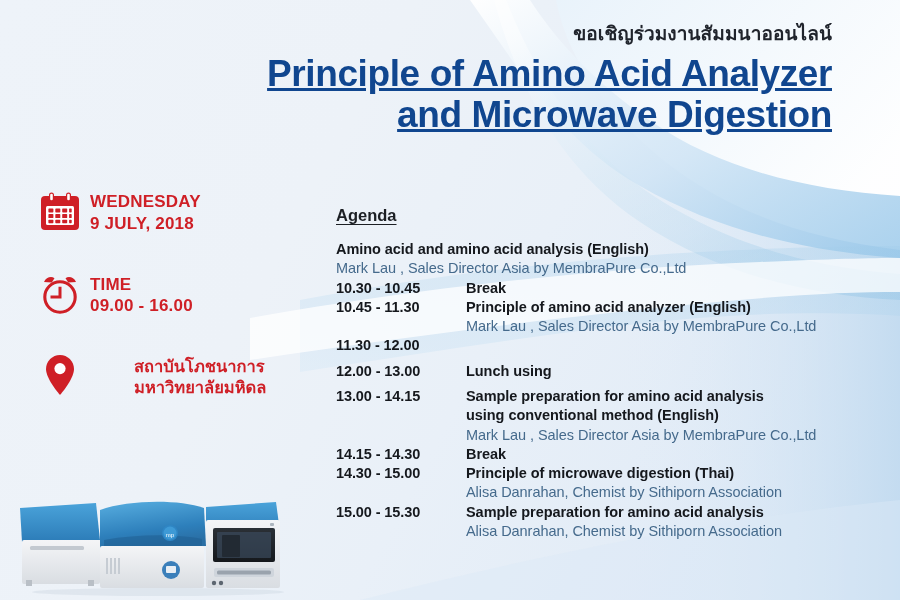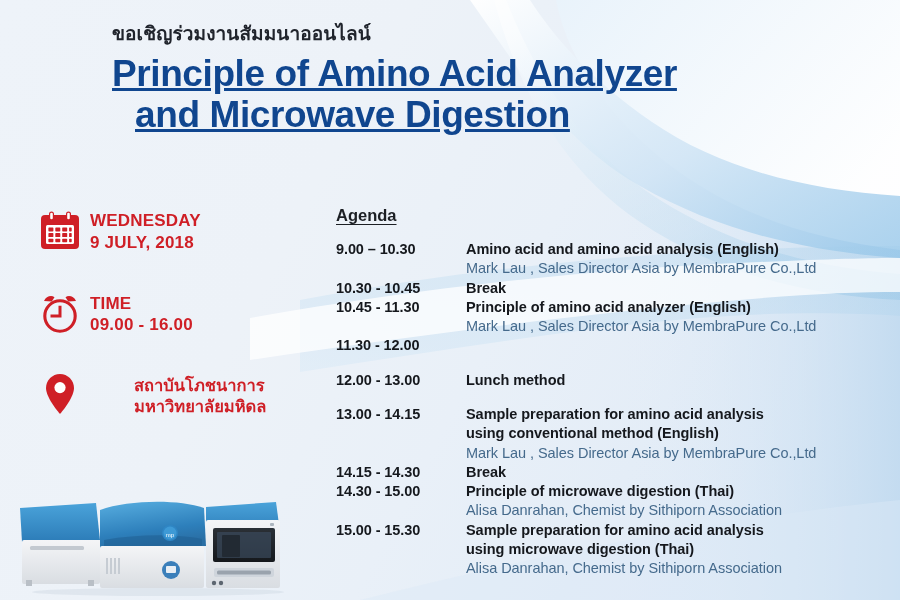--- a/index.html
+++ b/index.html
@@ -31,20 +31,21 @@
     height: 600px;
     pointer-events: none;
   }
 
   
   .header {
     position: absolute;
     left: 112px;
     top: 22px;
     width: 720px;
+    text-align: right;
   }
   .thai-invite {
     font-size: 19px;
     font-weight: 700;
     color: #20242c;
     letter-spacing: 0.1px;
     line-height: 1.3;
     margin: 0 0 6px 0;
     white-space: nowrap;
   }
@@ -57,21 +58,21 @@
     letter-spacing: -0.4px;
     white-space: nowrap;
     text-decoration: underline;
   }
   .main-title .line2 { display: block; margin-left: 23px; }
 
   
   .info-col {
     position: absolute;
     left: 38px;
-    top: 207px;
+    top: 188px;
     width: 268px;
   }
   .info-row {
     display: flex;
     align-items: flex-start;
     margin-bottom: 36px;
   }
   .info-row .ico {
     width: 52px;
     flex: 0 0 52px;
@@ -147,21 +148,21 @@
     color: #15181d;
     letter-spacing: -0.05px;
   }
   .agenda-row .topic .l2 { display: block; }
   .agenda-row .speaker {
     font-size: 14.5px;
     font-weight: 400;
     color: #456a8c;
     letter-spacing: -0.05px;
   }
-  .agenda-row.gap-before { margin-top: 15px; }
+  .agenda-row.gap-before { margin-top: 6px; }
 </style>
 </head>
 <body>
 
 <div id="poster">
 
   <svg class="bg-waves" viewBox="0 0 900 600" preserveAspectRatio="none">
     <defs>
       <linearGradient id="gA" x1="0" y1="0" x2="1" y2="1">
         <stop offset="0%" stop-color="#ffffff" stop-opacity="0.95"></stop>
@@ -336,21 +337,20 @@
       <rect x="262" y="43" width="4" height="3" rx="1" fill="#aeb6be"></rect>
     </g>
 
     <ellipse cx="150" cy="112" rx="126" ry="4" fill="#c7d2dd" opacity="0.35"></ellipse>
   </svg>
 
   <div class="agenda">
     <div class="agenda-title">Agenda</div>
 
     <div class="agenda-row">
-      <div class="time">9.00 – 10.30</div>
       <div class="detail">
         <div class="topic">Amino acid and amino acid analysis (English)</div>
         <div class="speaker">Mark Lau , Sales Director Asia by MembraPure Co.,Ltd</div>
       </div>
     </div>
 
     <div class="agenda-row">
       <div class="time">10.30 - 10.45</div>
       <div class="detail">
         <div class="topic">Break</div>
@@ -365,21 +365,21 @@
       </div>
     </div>
 
     <div class="agenda-row">
       <div class="time">11.30 - 12.00</div>
     </div>
 
     <div class="agenda-row gap-before">
       <div class="time">12.00 - 13.00</div>
       <div class="detail">
-        <div class="topic">Lunch method</div>
+        <div class="topic">Lunch using</div>
       </div>
     </div>
 
     <div class="agenda-row gap-before">
       <div class="time">13.00 - 14.15</div>
       <div class="detail">
         <div class="topic">
           <span>Sample preparation for amino acid analysis</span>
           <span class="l2">using conventional method (English)</span>
         </div>
@@ -400,21 +400,20 @@
         <div class="topic">Principle of microwave digestion (Thai)</div>
         <div class="speaker">Alisa Danrahan, Chemist by Sithiporn Association</div>
       </div>
     </div>
 
     <div class="agenda-row">
       <div class="time">15.00 - 15.30</div>
       <div class="detail">
         <div class="topic">
           <span>Sample preparation for amino acid analysis</span>
-          <span class="l2">using microwave digestion (Thai)</span>
         </div>
         <div class="speaker">Alisa Danrahan, Chemist by Sithiporn Association</div>
       </div>
     </div>
 
   </div>
 
 </div>
 
 </body></html>

